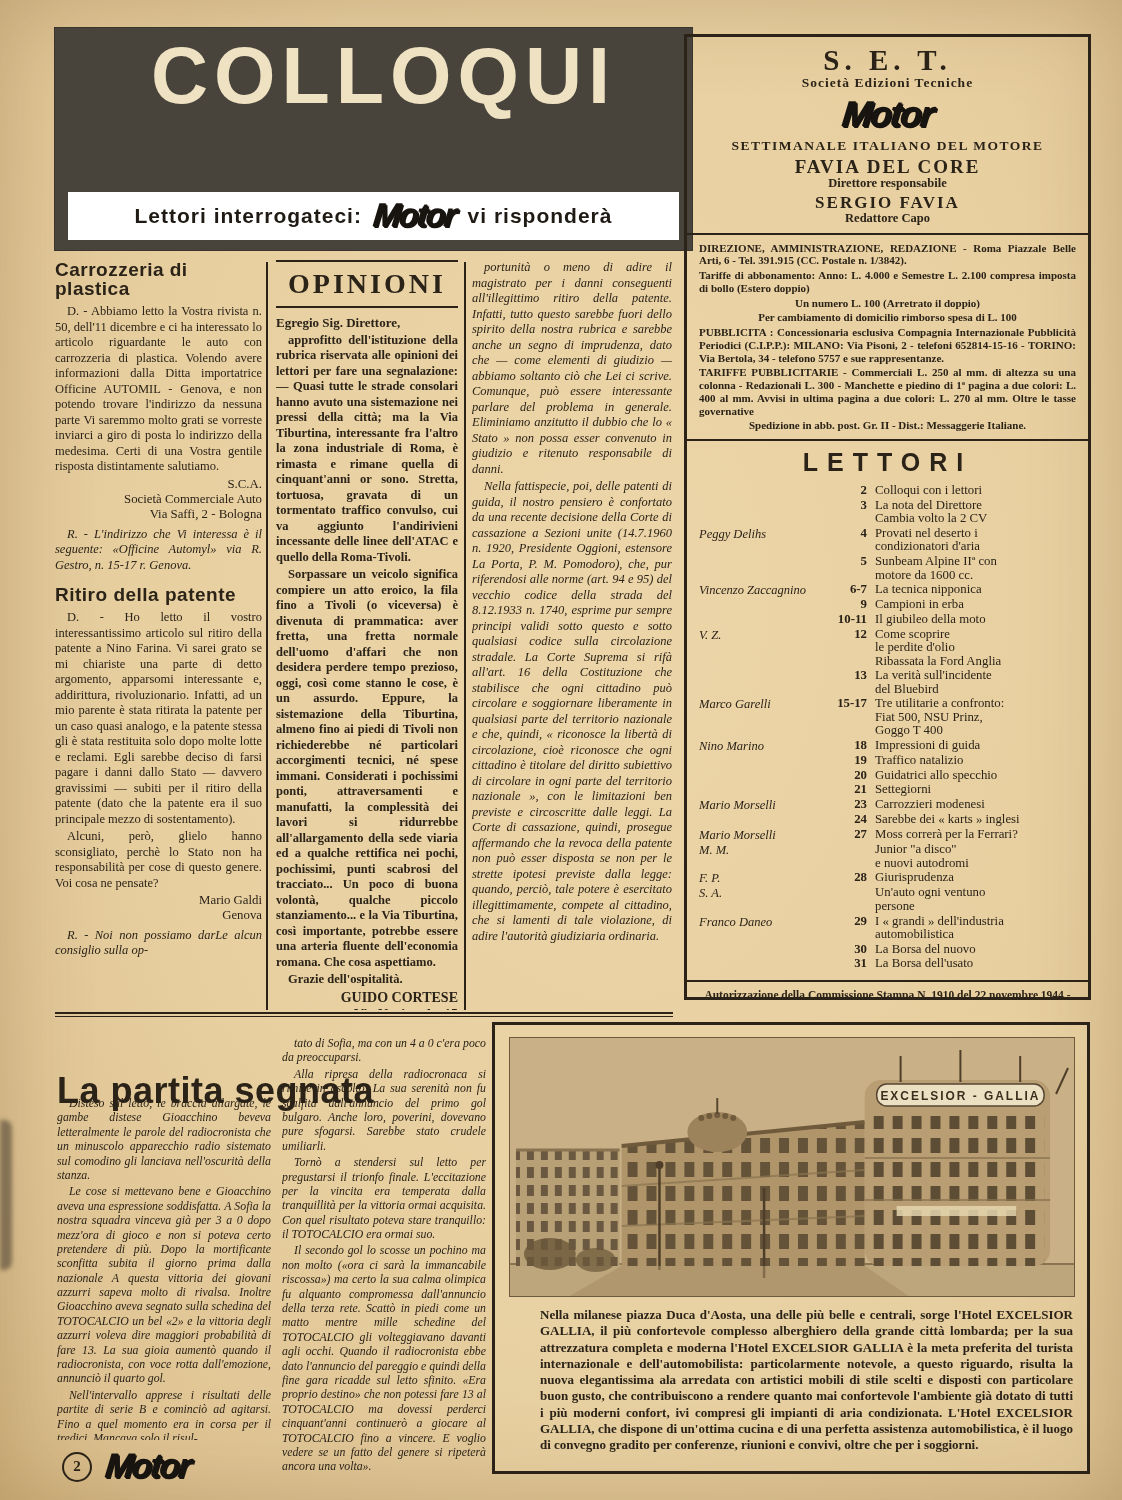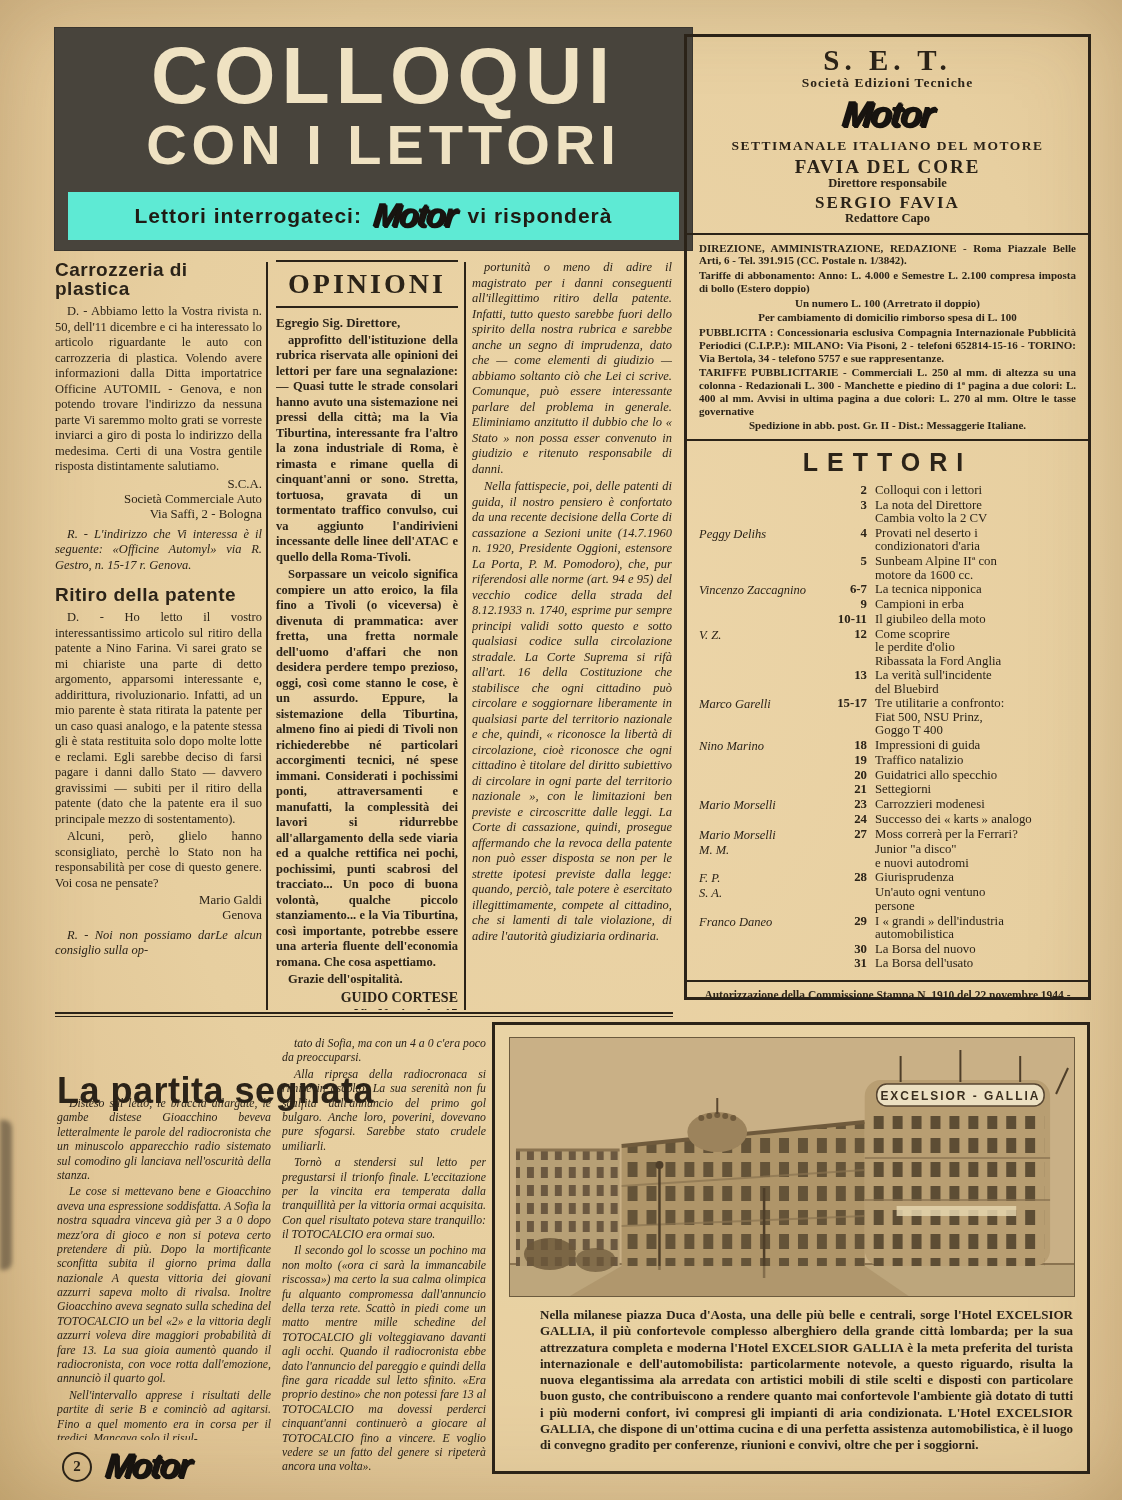--- a/index.html
+++ b/index.html
@@ -10,21 +10,21 @@
     box-shadow:inset 0 0 90px rgba(110,80,35,.28);
     color:#2b2318;overflow:hidden;
     font-family:"Liberation Serif", serif;
   }
   .scan-mark{position:absolute;left:0;top:1120px;width:12px;height:150px;background:rgba(70,58,44,.55);border-radius:0 8px 8px 0;filter:blur(2px);}
 
   
   .banner{position:absolute;left:55px;top:28px;width:617px;height:222px;background:#48443c;box-shadow:0 0 0 1px #3a362f;padding-left:20px;}
   .banner-t1{font-family:"Liberation Sans",sans-serif;font-weight:bold;color:#efe2c2;font-size:79px;line-height:1;letter-spacing:6px;text-align:center;margin-top:8px;}
   .banner-t2{font-family:"Liberation Sans",sans-serif;font-weight:bold;color:#efe2c2;font-size:56px;line-height:1;letter-spacing:5px;text-align:center;margin-top:2px;}
-  .banner-strip{position:absolute;left:13px;right:13px;bottom:10px;height:48px;background:#5eead4;display:flex;align-items:center;justify-content:center;gap:12px;}
+  .banner-strip{position:absolute;left:13px;right:13px;bottom:10px;height:48px;background:#ffffff;display:flex;align-items:center;justify-content:center;gap:12px;}
   .banner-strip .txt{font-family:"Liberation Sans",sans-serif;font-weight:bold;font-size:21px;letter-spacing:1px;color:#1f1b14;}
   .motor-logo{font-family:"Liberation Sans",sans-serif;font-weight:900;font-style:italic;letter-spacing:-2px;color:#181410;transform:skewX(-6deg);display:inline-block;text-shadow:1px 1px 0 #181410,-1px -1px 0 #181410;}
   .banner-strip .motor-logo{font-size:33px;}
 
   
   .masthead-box{position:absolute;left:684px;top:34px;width:407px;height:966px;border:3px solid #2b2318;padding:8px 12px 6px 12px;box-sizing:border-box;overflow:hidden;}
   .mh-set{font-size:29px;font-weight:bold;letter-spacing:5px;text-align:center;line-height:1.05;}
   .mh-setsub{font-size:13.5px;font-weight:bold;text-align:center;letter-spacing:1px;}
   .mh-logo{text-align:center;margin:3px 0 2px 0;}
   .mh-logo .motor-logo{font-size:36px;}
@@ -82,21 +82,20 @@
 </style>
 </head>
 <body>
 
 <div class="page">
 
   <div class="scan-mark"></div>
 
   <section class="banner">
     <div class="banner-t1">COLLOQUI</div>
-    <div class="banner-t2">CON I LETTORI</div>
     <div class="banner-strip">
       <span class="txt">Lettori interrogateci:</span>
       <span class="motor-logo">Motor</span>
       <span class="txt">vi risponderà</span>
     </div>
   </section>
 
   <aside class="masthead-box">
     <div class="mh-set">S. E. T.</div>
     <div class="mh-setsub">Società Edizioni Tecniche</div>
@@ -214,21 +213,21 @@
 
         <div class="toc-row">
           <span class="toc-author">Mario Morselli</span>
           <span class="toc-pages">23</span>
           <span class="toc-title">Carrozzieri modenesi</span>
         </div>
 
         <div class="toc-row">
           <span class="toc-author"></span>
           <span class="toc-pages">24</span>
-          <span class="toc-title">Successo dei « karts » analogo</span>
+          <span class="toc-title">Sarebbe dei « karts » inglesi</span>
         </div>
 
         <div class="toc-row">
           <span class="toc-author">Mario Morselli</span>
           <span class="toc-pages">27</span>
           <span class="toc-title">Moss correrà per la Ferrari?</span>
         </div>
 
         <div class="toc-row">
           <span class="toc-author">M. M.</span>

